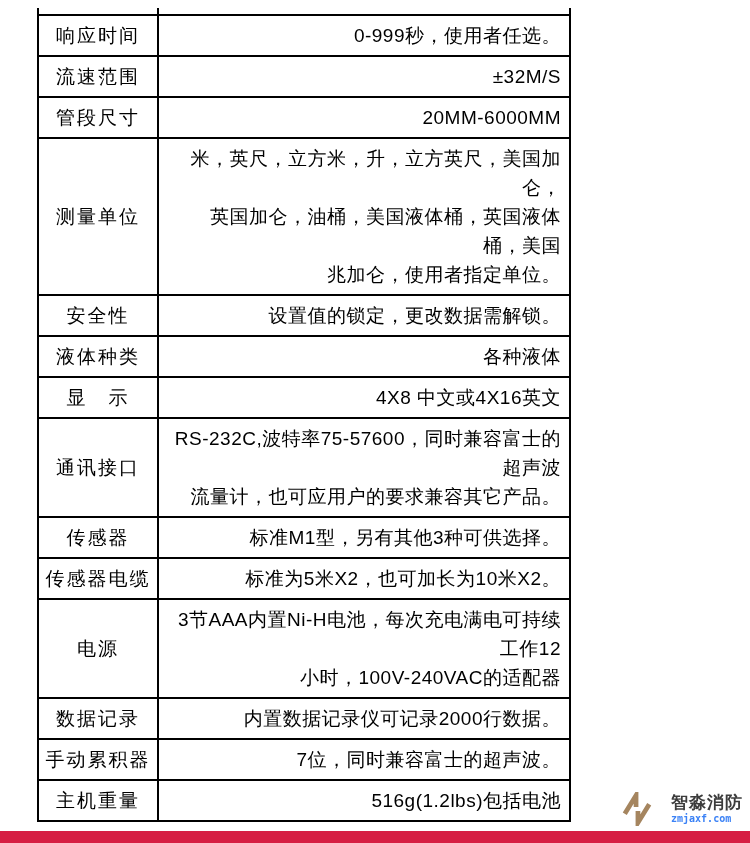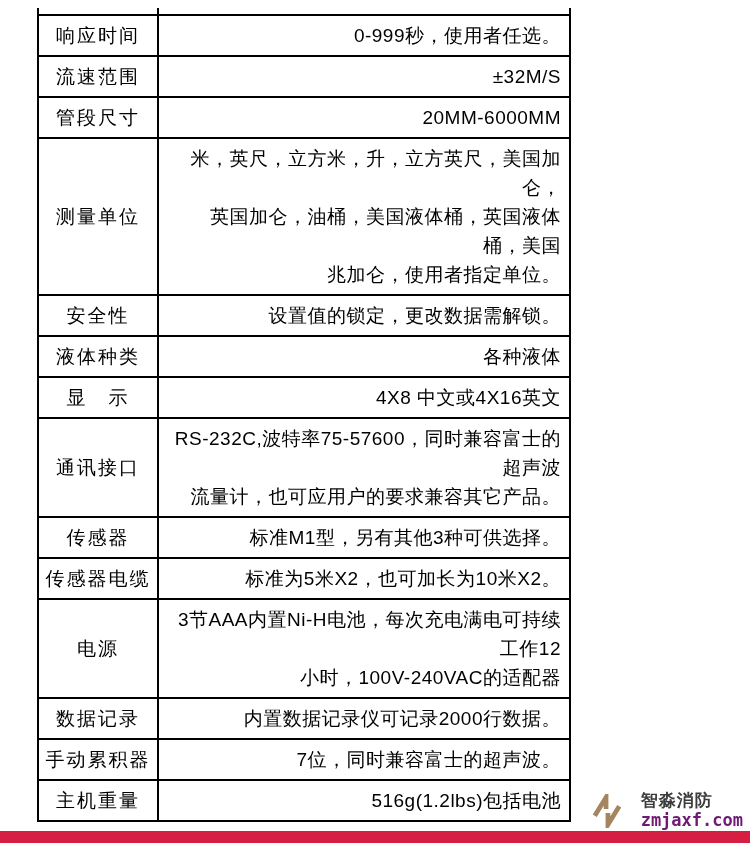--- a/index.html
+++ b/index.html
@@ -61,23 +61,23 @@
     flex-direction: column;
     line-height: 1.1;
   }
   .logo-name {
     font-size: 17px;
     font-weight: 600;
     color: #3c3c3c;
     letter-spacing: 1px;
   }
   .logo-site {
-    font-size: 17px;
+    font-size: 10px;
     font-weight: 700;
-    color: #701a75;
+    color: #3b82f6;
     font-family: "DejaVu Sans Mono", "Liberation Mono", monospace;
   }
   .footer-bar {
     position: absolute;
     left: 0;
     bottom: 0;
     width: 100%;
     height: 12px;
   }
 </style>

